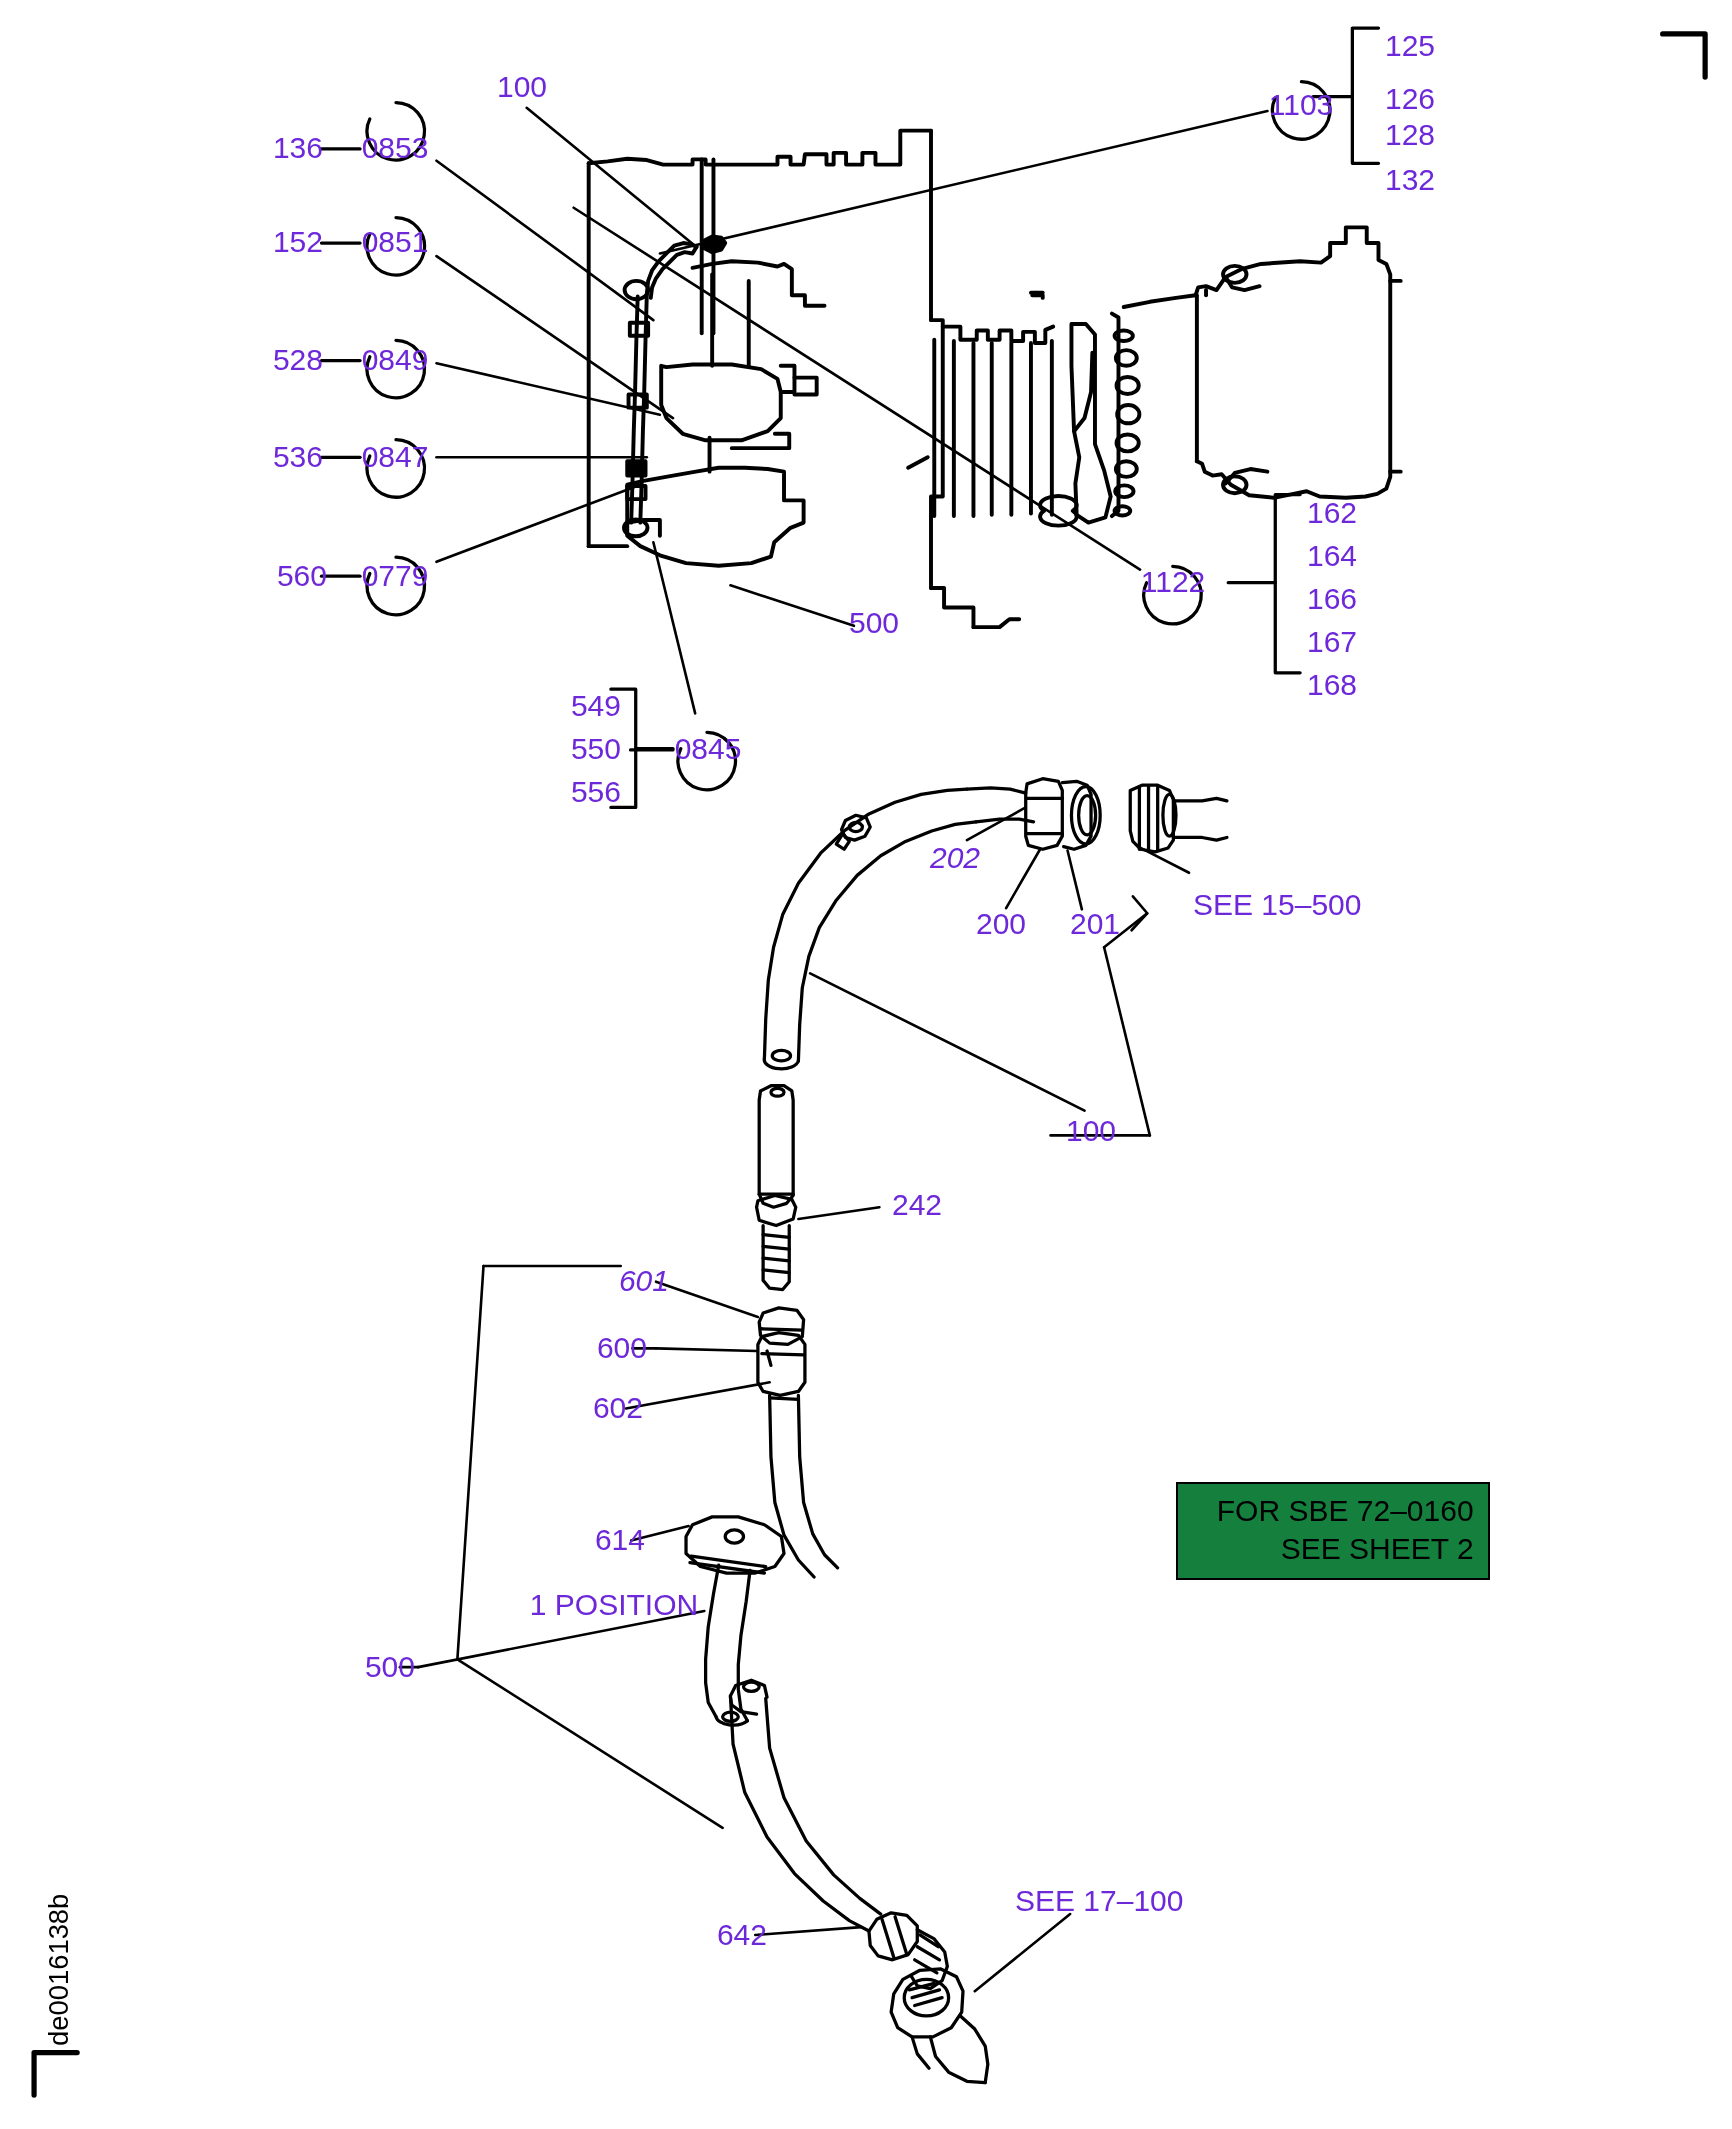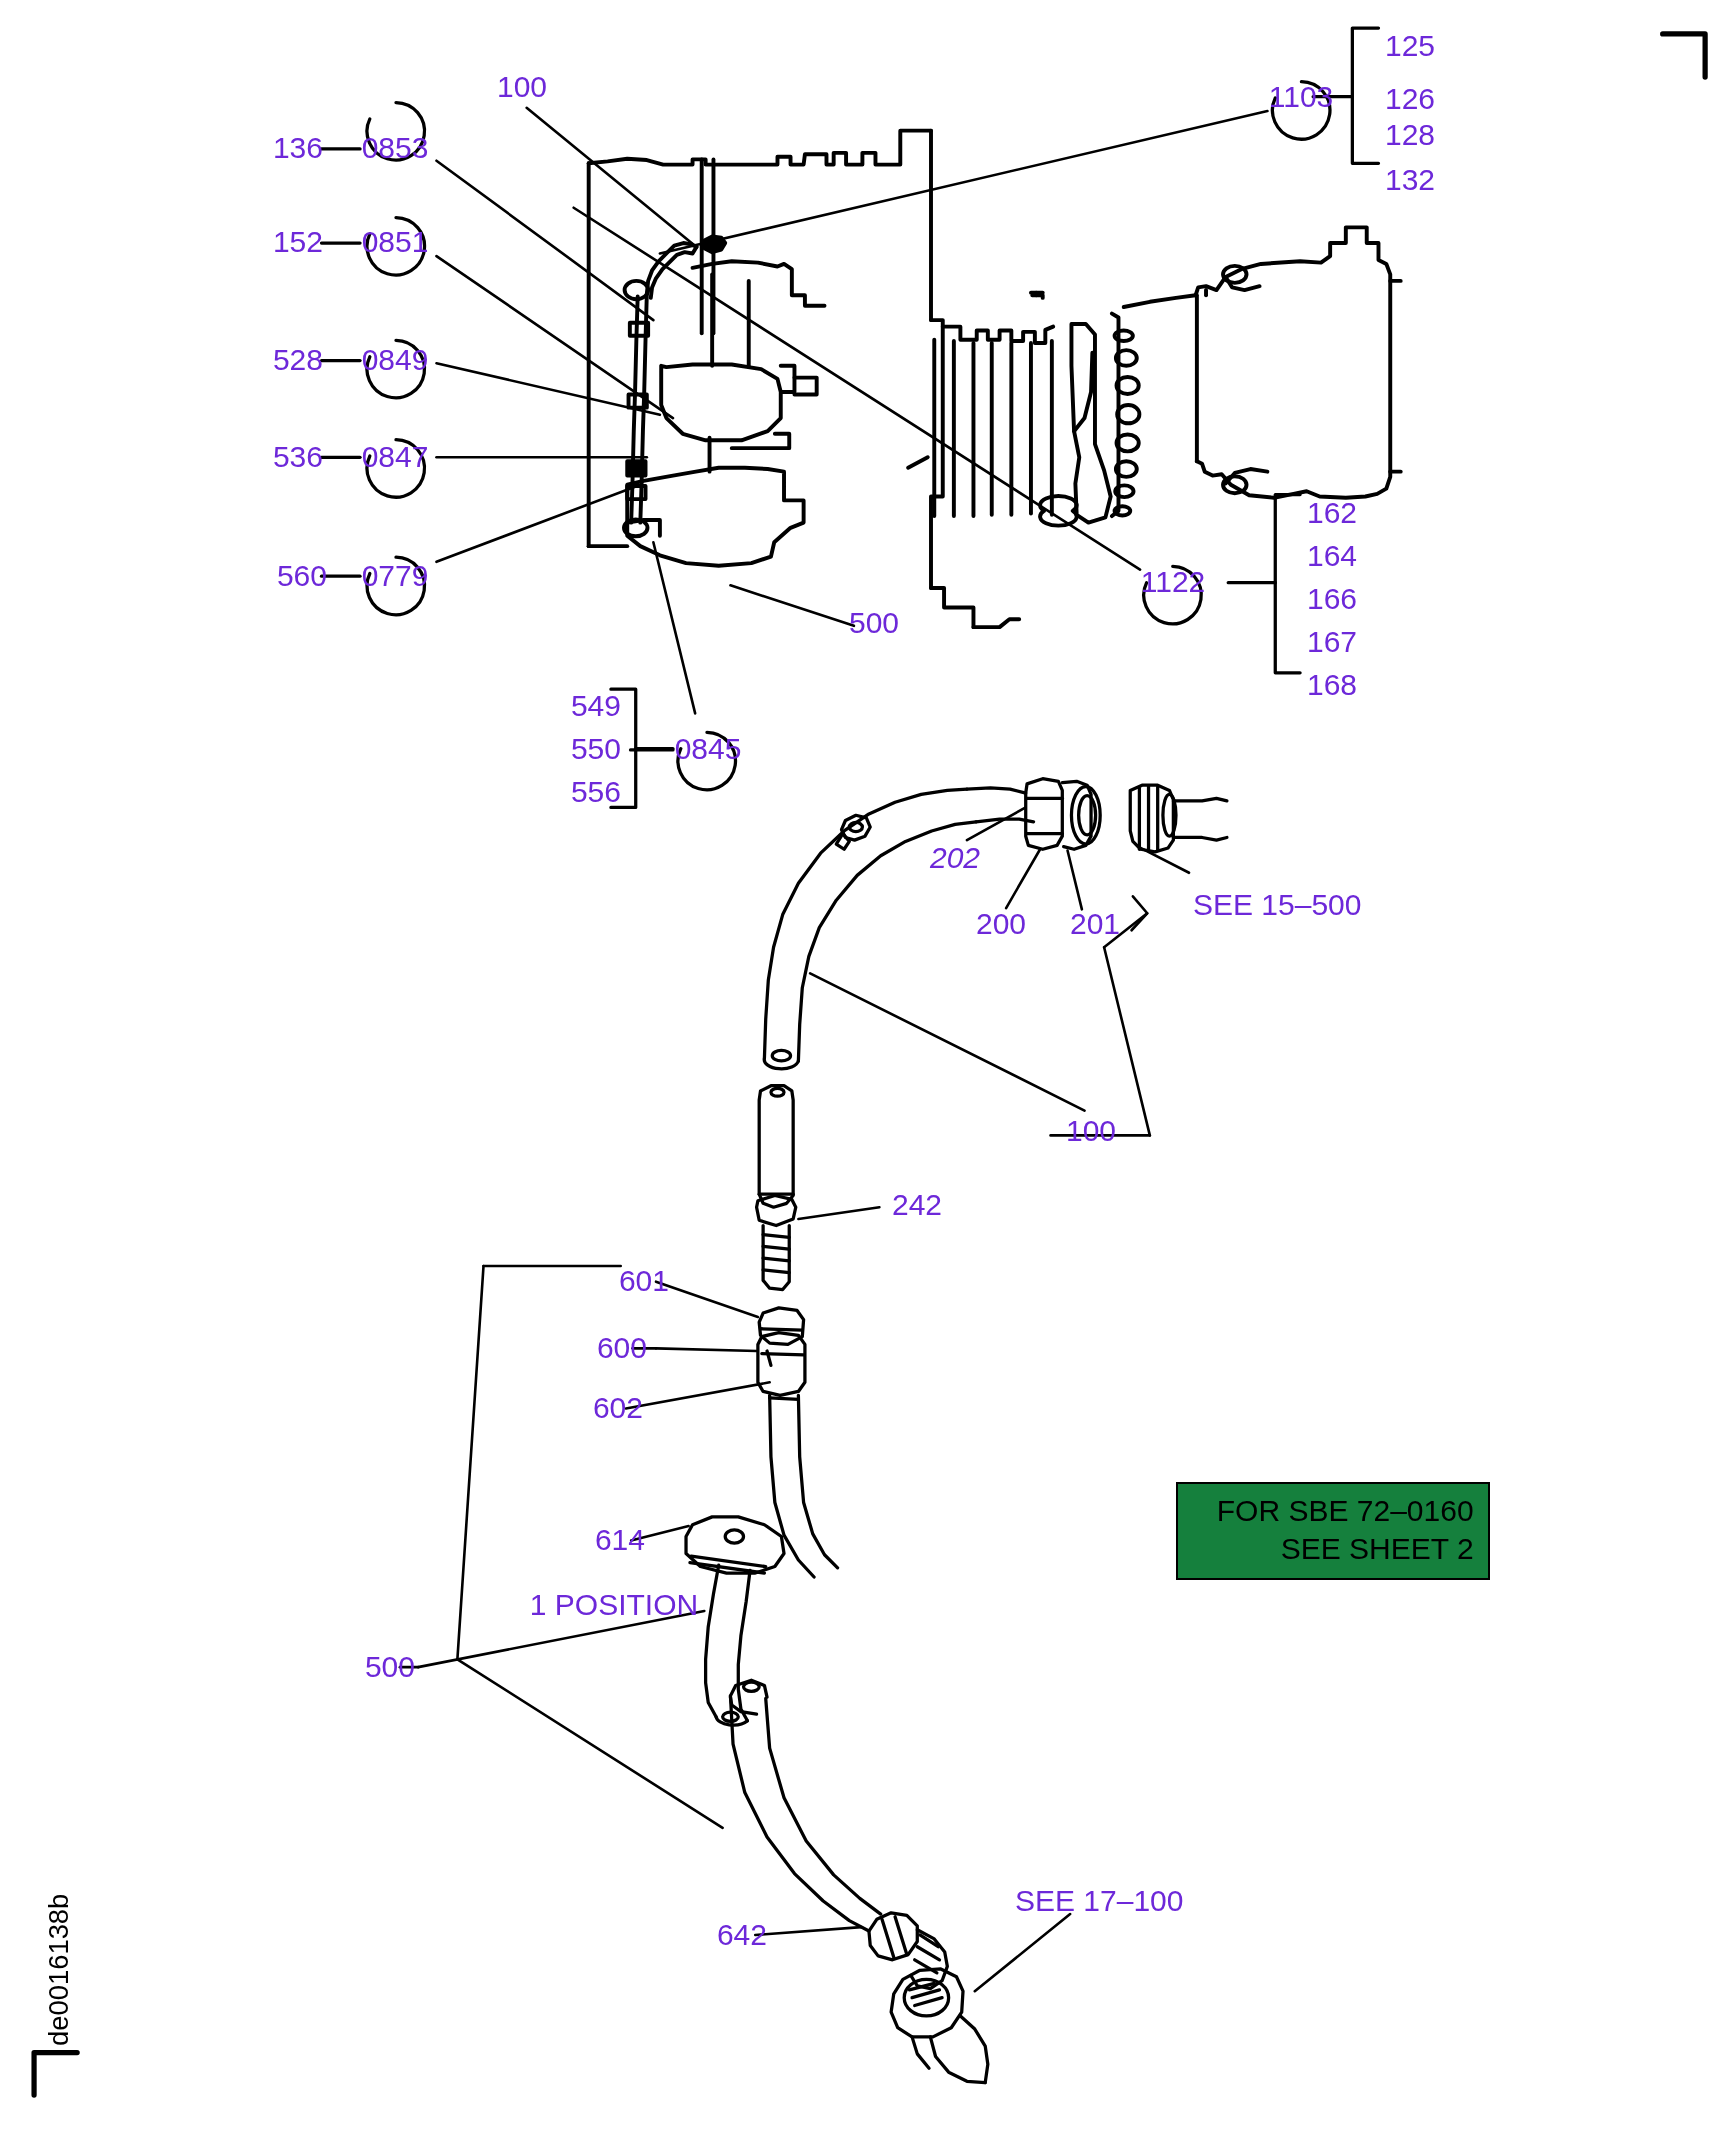--- a/index.html
+++ b/index.html
@@ -396,21 +396,21 @@
   <div class="lbl ctr" style="left:395px; top:227px;">0851</div>
   <div class="lbl ctr" style="left:395px; top:345px;">0849</div>
   <div class="lbl ctr" style="left:395px; top:442px;">0847</div>
   <div class="lbl ctr" style="left:395px; top:561px;">0779</div>
 
   <div class="lbl rt" style="left:605px; top:691px;">549</div>
   <div class="lbl rt" style="left:605px; top:734px;">550</div>
   <div class="lbl rt" style="left:605px; top:777px;">556</div>
   <div class="lbl ctr" style="left:708px; top:734px;">0845</div>
 
-  <div class="lbl ctr" style="left:1301px; top:82px;">1103</div>
+  <div class="lbl ctr" style="left:1301px; top:90px;">1103</div>
   <div class="lbl" style="left:1385px; top:31px;">125</div>
   <div class="lbl" style="left:1385px; top:76px;margin-top:8px;">126</div>
   <div class="lbl" style="left:1385px; top:120px;">128</div>
   <div class="lbl" style="left:1385px; top:165px;">132</div>
 
   <div class="lbl ctr" style="left:1173px; top:567px;">1122</div>
   <div class="lbl" style="left:1307px; top:498px;">162</div>
   <div class="lbl" style="left:1307px; top:541px;">164</div>
   <div class="lbl" style="left:1307px; top:584px;">166</div>
   <div class="lbl" style="left:1307px; top:627px;">167</div>
@@ -420,21 +420,21 @@
   <div class="lbl" style="left:849px; top:608px;">500</div>
 
   <div class="lbl" style="left:930px; top:843px;font-style:italic;">202</div>
   <div class="lbl" style="left:976px; top:909px;">200</div>
   <div class="lbl" style="left:1070px; top:909px;">201</div>
   <div class="lbl" style="left:1193px; top:890px;">SEE 15–500</div>
 
   <div class="lbl" style="left:1066px; top:1116px;">100</div>
   <div class="lbl" style="left:892px; top:1190px;">242</div>
 
-  <div class="lbl rt" style="left:653px; top:1266px;">601</div>
+  <div class="lbl rt" style="left:653px; top:1266px;font-style:italic;">601</div>
   <div class="lbl rt" style="left:631px; top:1333px;">600</div>
   <div class="lbl rt" style="left:627px; top:1393px;">602</div>
 
   <div class="lbl rt" style="left:629px; top:1525px;">614</div>
   <div class="lbl ctr" style="left:614px; top:1590px;">1 POSITION</div>
 
   <div class="lbl rt" style="left:399px; top:1652px;">500</div>
 
   <div class="lbl rt" style="left:751px; top:1920px;">642</div>
   <div class="lbl" style="left:1015px; top:1886px;">SEE 17–100</div>

